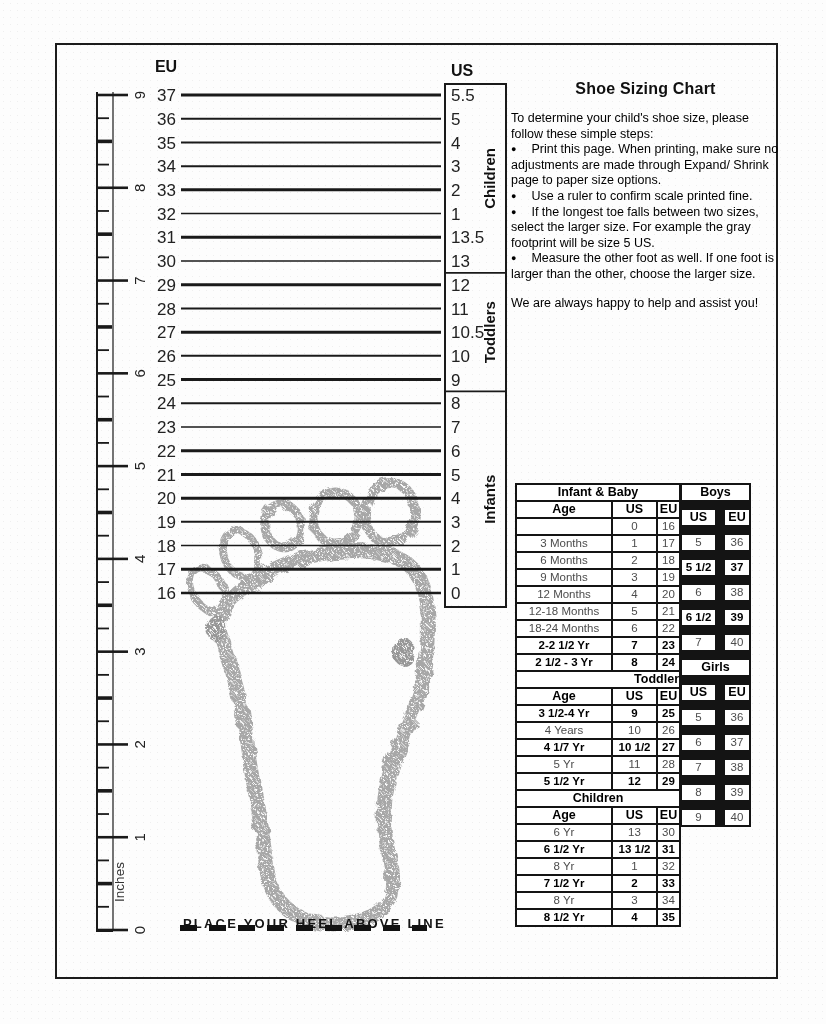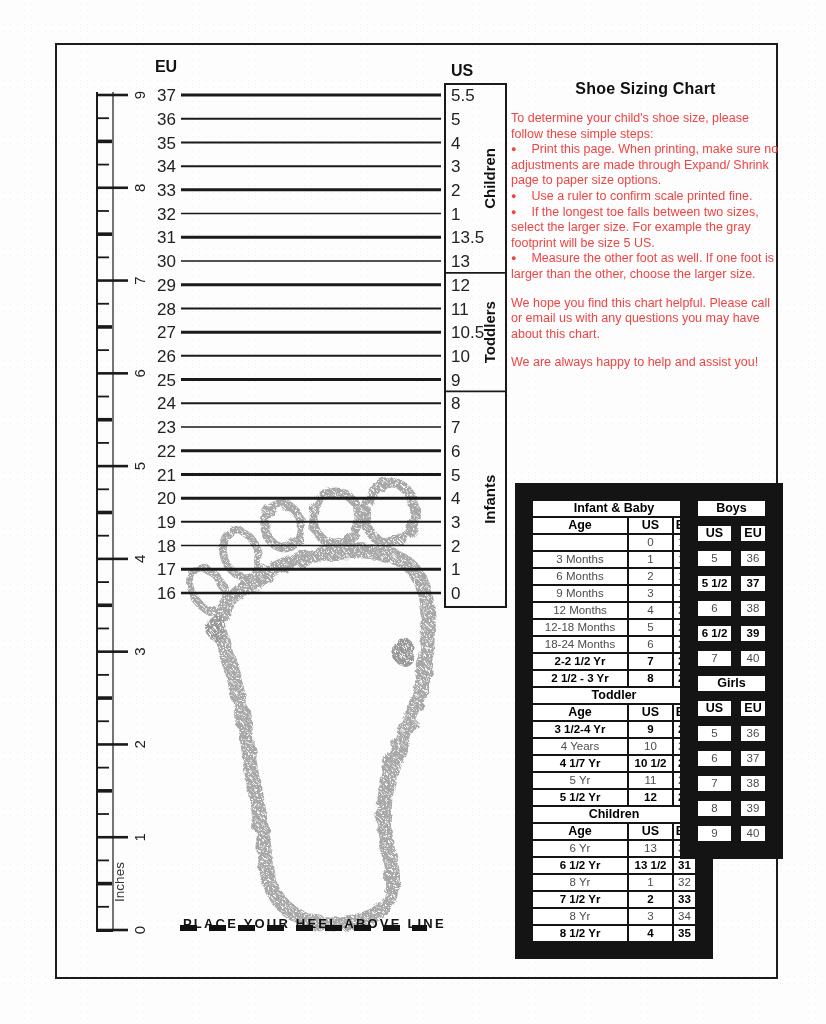--- a/index.html
+++ b/index.html
@@ -11,25 +11,25 @@
   }
   .page-border{
     position:absolute;left:55px;top:43px;width:719px;height:932px;
     border:2px solid #1c1c1c;background:transparent;
   }
   #measure-svg{position:absolute;left:0;top:0;width:826px;height:1024px;}
   .instructions{position:absolute;left:511px;top:80px;width:269px;}
   .instructions h1{
     font-size:16px;font-weight:bold;text-align:center;margin:0 0 13px 0;color:#101010;letter-spacing:.2px;
   }
-  .instructions p{font-size:12.5px;line-height:15.6px;margin:0;color:#ef4444;}
+  .instructions p{font-size:12.5px;line-height:15.6px;margin:0;color:#000000;}
   .bullet .dot{font-size:9px;margin-right:15px;vertical-align:1px;}
   .closing p{margin-top:13px;}
   .sizing-table{
-    position:absolute;display:grid;background:#141414;gap:2px;padding:18px;
+    position:absolute;display:grid;background:#141414;gap:2px;padding:2px;
   }
   .sizing-table .cell{
     background:#fff;height:15px;line-height:15px;font-size:11.5px;text-align:center;
     color:#4c4c4c;white-space:nowrap;overflow:hidden;
   }
   .sizing-table .cell.header,.sizing-table .cell.section{
     font-weight:bold;color:#000;font-size:12.5px;
   }
   .sizing-table .cell.bold{font-weight:bold;color:#000;}
   #left-table{left:515px;top:483px;}
@@ -210,21 +210,20 @@
 <div class="instructions">
   <h1>Shoe Sizing Chart</h1>
   <p class="intro">To determine your child's shoe size, please follow these simple steps:</p>
   <div id="bullets">
       <p class="bullet"><span class="dot">●</span><span>Print this page. When printing, make sure no adjustments are made through Expand/ Shrink page to paper size options.</span></p>
       <p class="bullet"><span class="dot">●</span><span>Use a ruler to confirm scale printed fine.</span></p>
       <p class="bullet"><span class="dot">●</span><span>If the longest toe falls between two sizes, select the larger size. For example the gray footprint will be size 5 US.</span></p>
       <p class="bullet"><span class="dot">●</span><span>Measure the other foot as well. If one foot is larger than the other, choose the larger size.</span></p>
     </div>
   <div id="closing" class="closing">
-      <p>We hope you find this chart helpful. Please call or email us with any questions you may have about this chart.</p>
       <p>We are always happy to help and assist you!</p>
     </div>
 </div>
 
 <div id="left-table" class="sizing-table" style="grid-template-columns: 94px 43px 21px;">
     <div class="cell section" style="grid-column: 1 / -1;">Infant &amp; Baby</div>
     <div class="cell header">Age</div>
     <div class="cell header">US</div>
     <div class="cell header">EU</div>
     <div class="cell"></div>
@@ -247,21 +246,21 @@
     <div class="cell">21</div>
     <div class="cell">18-24 Months</div>
     <div class="cell">6</div>
     <div class="cell">22</div>
     <div class="cell bold">2-2 1/2 Yr</div>
     <div class="cell bold">7</div>
     <div class="cell bold">23</div>
     <div class="cell bold">2 1/2 - 3 Yr</div>
     <div class="cell bold">8</div>
     <div class="cell bold">24</div>
-    <div class="cell section" style="grid-column: 1 / -1;">Toddler</div>
+    <div class="cell section" style="grid-column: 1 / -1; text-align: right;">Toddler</div>
     <div class="cell header">Age</div>
     <div class="cell header">US</div>
     <div class="cell header">EU</div>
     <div class="cell bold">3 1/2-4 Yr</div>
     <div class="cell bold">9</div>
     <div class="cell bold">25</div>
     <div class="cell">4 Years</div>
     <div class="cell">10</div>
     <div class="cell">26</div>
     <div class="cell bold">4 1/7 Yr</div>

